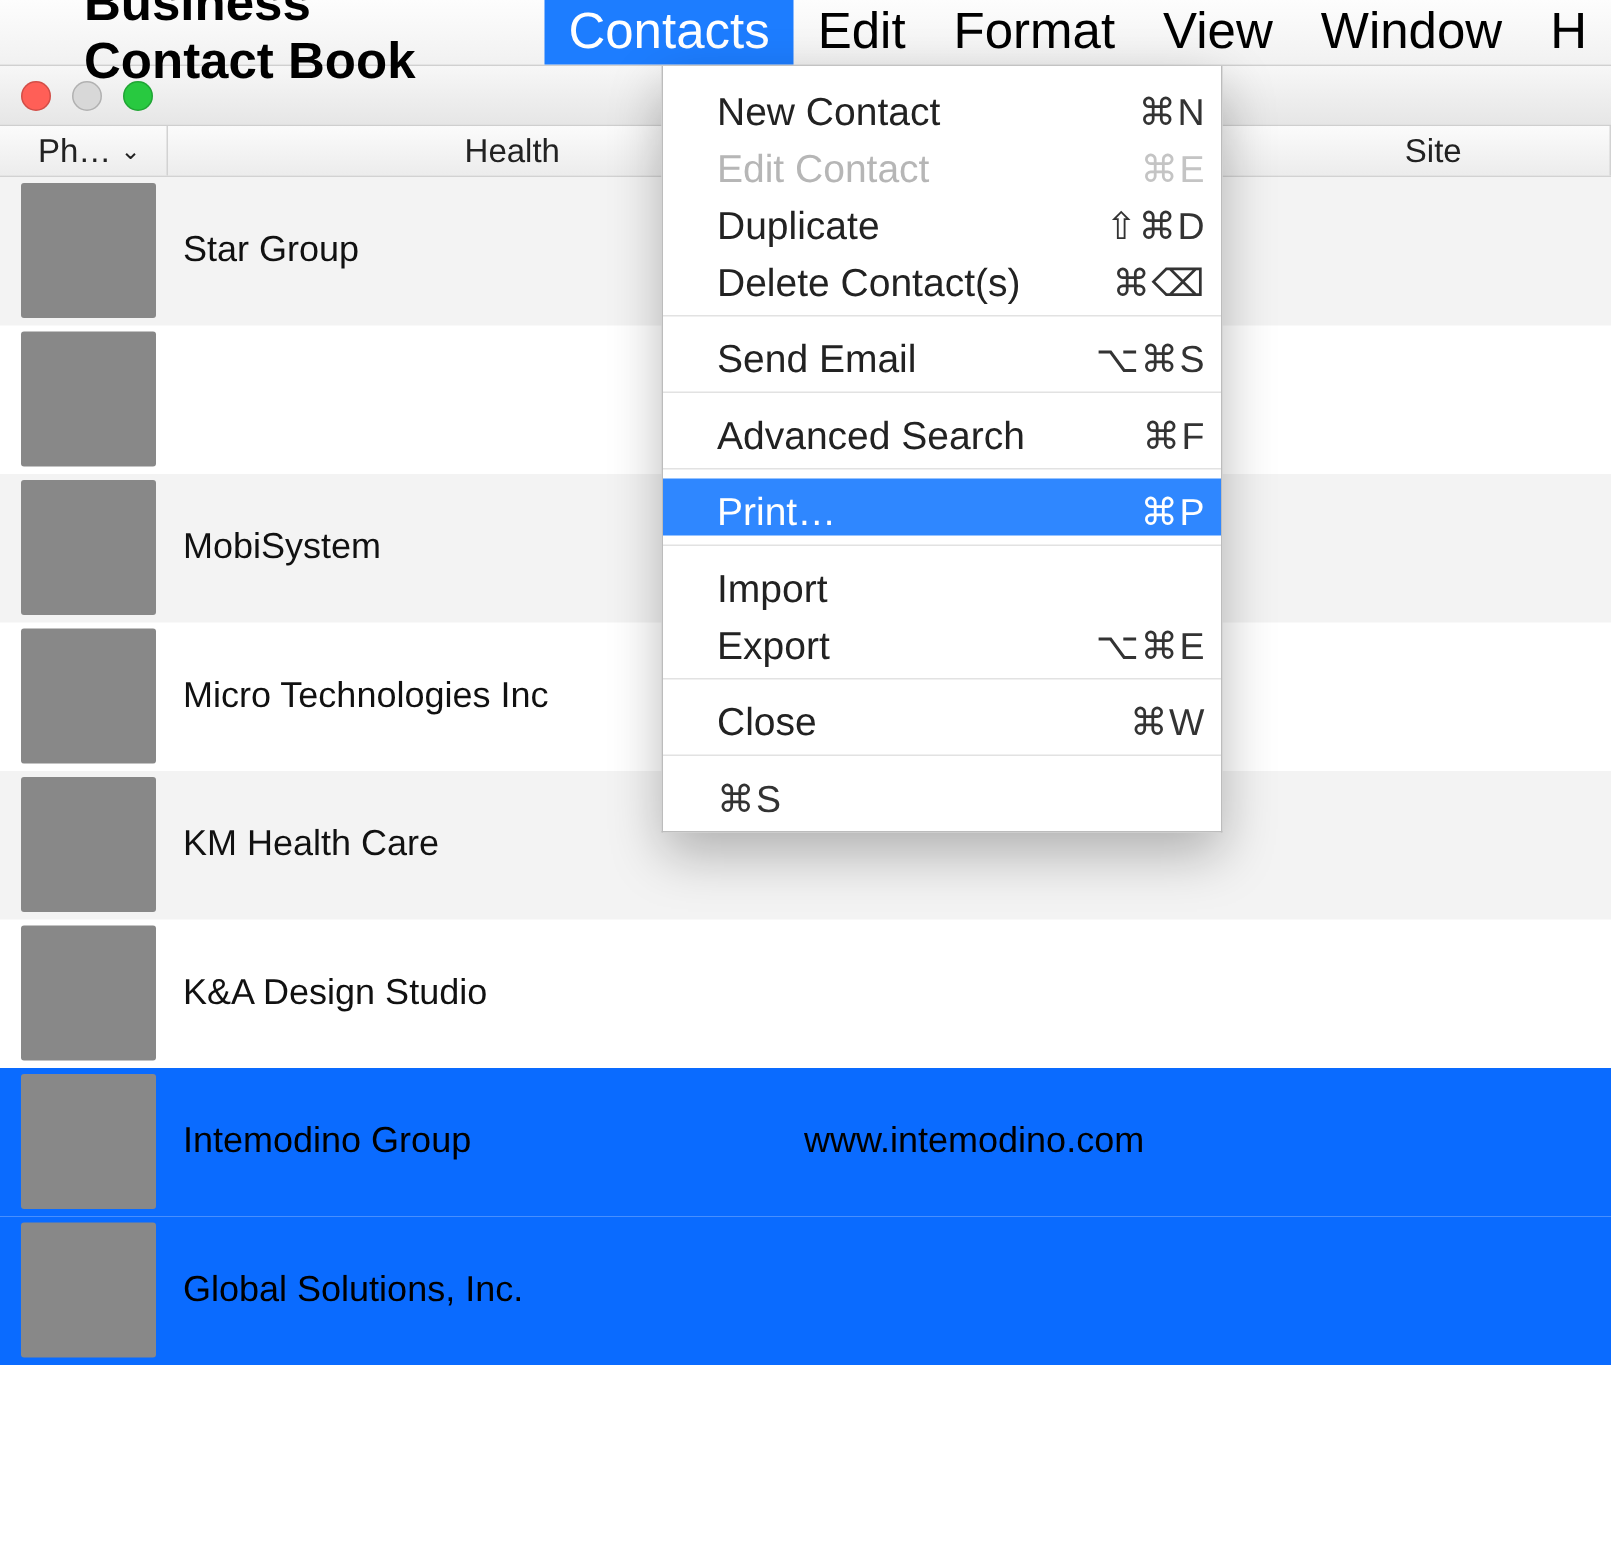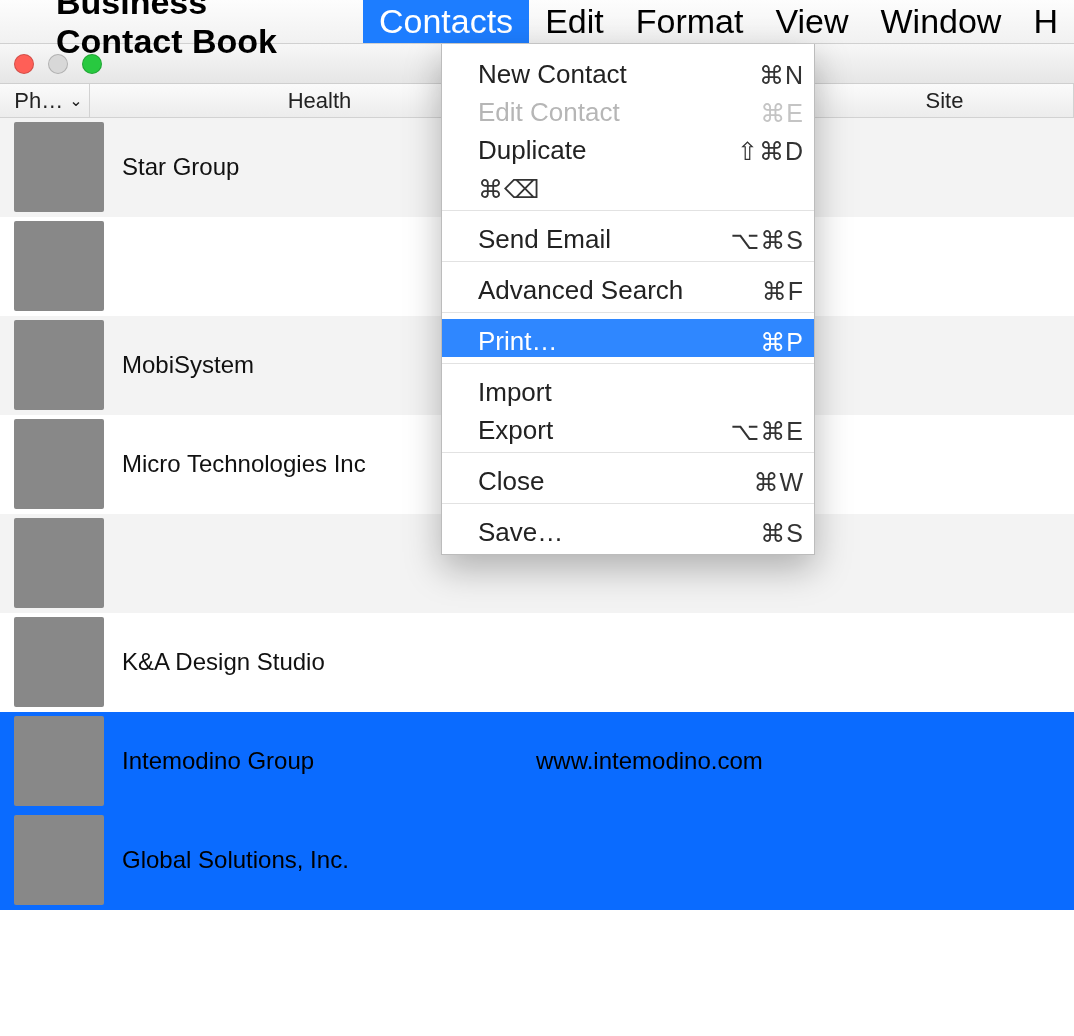--- a/index.html
+++ b/index.html
@@ -72,21 +72,21 @@
   .col-header .col {
     border-right:1px solid #d2d2d2;
     height:100%;
     display:flex;
     align-items:center;
     justify-content:center;
     overflow:hidden;
     white-space:nowrap;
     text-overflow:ellipsis;
   }
-  .col-photo{width:90px; justify-content:flex-start; padding-left:8px;}
+  .col-photo{width:112px; justify-content:flex-start; padding-left:8px;}
   .col-photo .chev{margin-left:6px; font-size:16px;}
   .col-company{flex:0 0 460px;}
   .col-site{flex:1; justify-content:flex-start; padding-left:266px;}
 
   
   .rows { }
   .row {
     height: 99px;
     display:flex;
     align-items:center;
@@ -208,20 +208,21 @@
       <div class="company">MobiSystem</div>
       <div class="site"></div>
     </div>
     <div class="row">
       <div class="thumb thumb-station"></div>
       <div class="company">Micro Technologies Inc</div>
       <div class="site"></div>
     </div>
     <div class="row alt">
       <div class="thumb thumb-berries"></div>
+      <div class="company">KM Health Care</div>
       <div class="site"></div>
     </div>
     <div class="row">
       <div class="thumb thumb-currants"></div>
       <div class="company">K&amp;A Design Studio</div>
       <div class="site"></div>
     </div>
     <div class="row sel">
       <div class="thumb thumb-hotel"></div>
       <div class="company">Intemodino Group</div>
@@ -241,20 +242,21 @@
     </div>
     <div class="mi disabled">
       <span class="lbl">Edit Contact</span>
       <span class="sc">⌘E</span>
     </div>
     <div class="mi">
       <span class="lbl">Duplicate</span>
       <span class="sc">⇧⌘D</span>
     </div>
     <div class="mi">
+      <span class="lbl">Delete Contact(s)</span>
       <span class="sc">⌘⌫</span>
     </div>
     <div class="sep"></div>
     <div class="mi">
       <span class="lbl">Send Email</span>
       <span class="sc">⌥⌘S</span>
     </div>
     <div class="sep"></div>
     <div class="mi">
       <span class="lbl">Advanced Search</span>
@@ -274,16 +276,15 @@
       <span class="lbl">Export</span>
       <span class="sc">⌥⌘E</span>
     </div>
     <div class="sep"></div>
     <div class="mi">
       <span class="lbl">Close</span>
       <span class="sc">⌘W</span>
     </div>
     <div class="sep"></div>
     <div class="mi">
-      <span class="lbl">Save…</span>
       <span class="sc">⌘S</span>
     </div>
   </div>
 
 </body></html>

